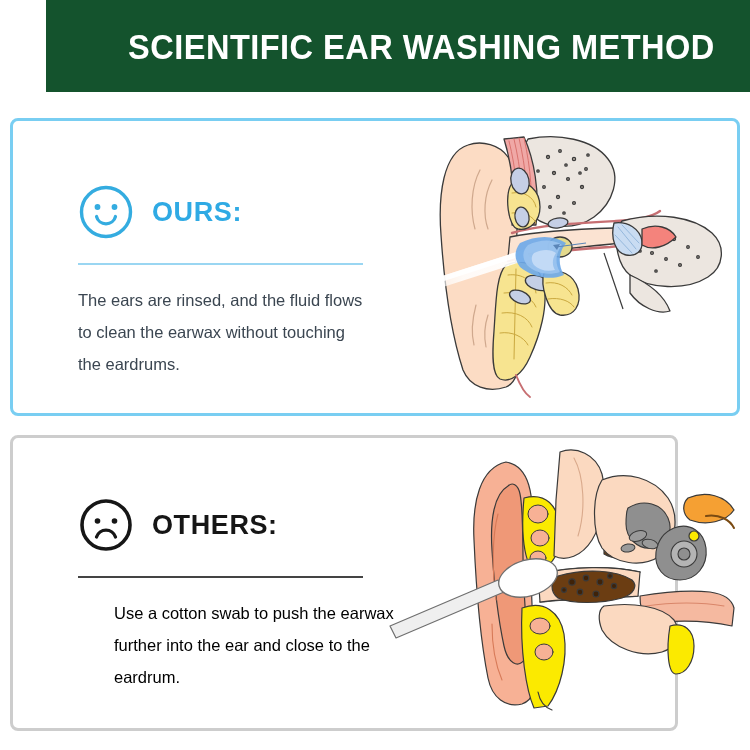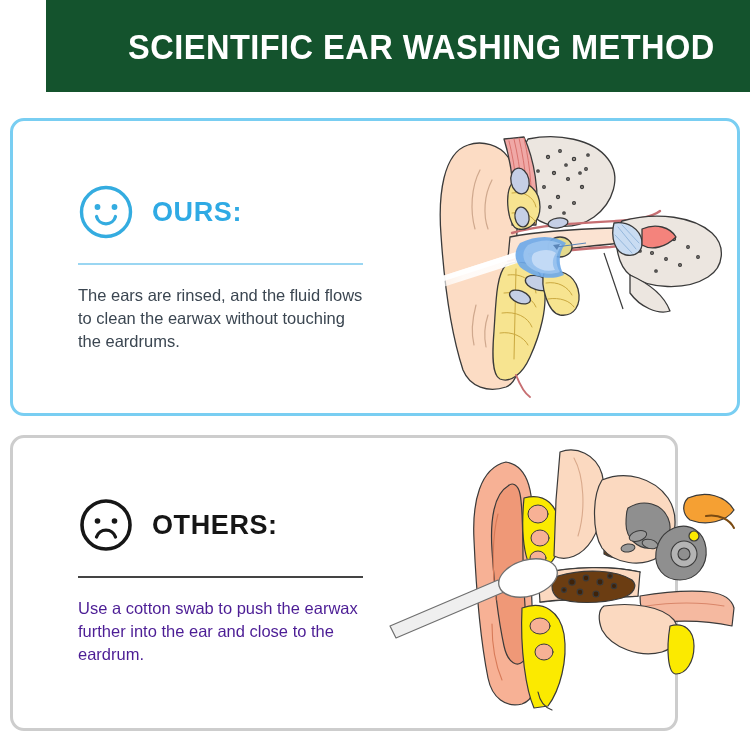--- a/index.html
+++ b/index.html
@@ -38,21 +38,21 @@
     line-height: 1;
     transform: scaleX(0.93);
     white-space: nowrap;
   }
 
   
   .card {
     position: absolute;
     box-sizing: border-box;
     background: #ffffff;
-    border-radius: 14px;
+    border-radius: 8px;
   }
   .card-ours {
     left: 10px;
     top: 118px;
     width: 730px;
     height: 298px;
     border: 3px solid #79cef2;
   }
   .card-others {
     left: 10px;
@@ -99,24 +99,24 @@
     width: 285px;
     height: 0;
   }
   .divider-ours   { border-top: 2px solid #9ad6f2; }
   .divider-others { border-top: 2px solid #444444; }
 
   .body-text {
     margin-top: 19px;
     width: 290px;
     font-size: 16.5px;
-    line-height: 23px;
+    line-height: 32px;
     color: #3b4651;
   }
-  .card-others .body-text { color: #4c1d95; }
+  .card-others .body-text { color: #000000; margin-left: 36px; }
 
   
   .illus {
     position: absolute;
     display: block;
   }
   .illus-ours {
     left: 395px;
     top: 4px;
     width: 330px;

